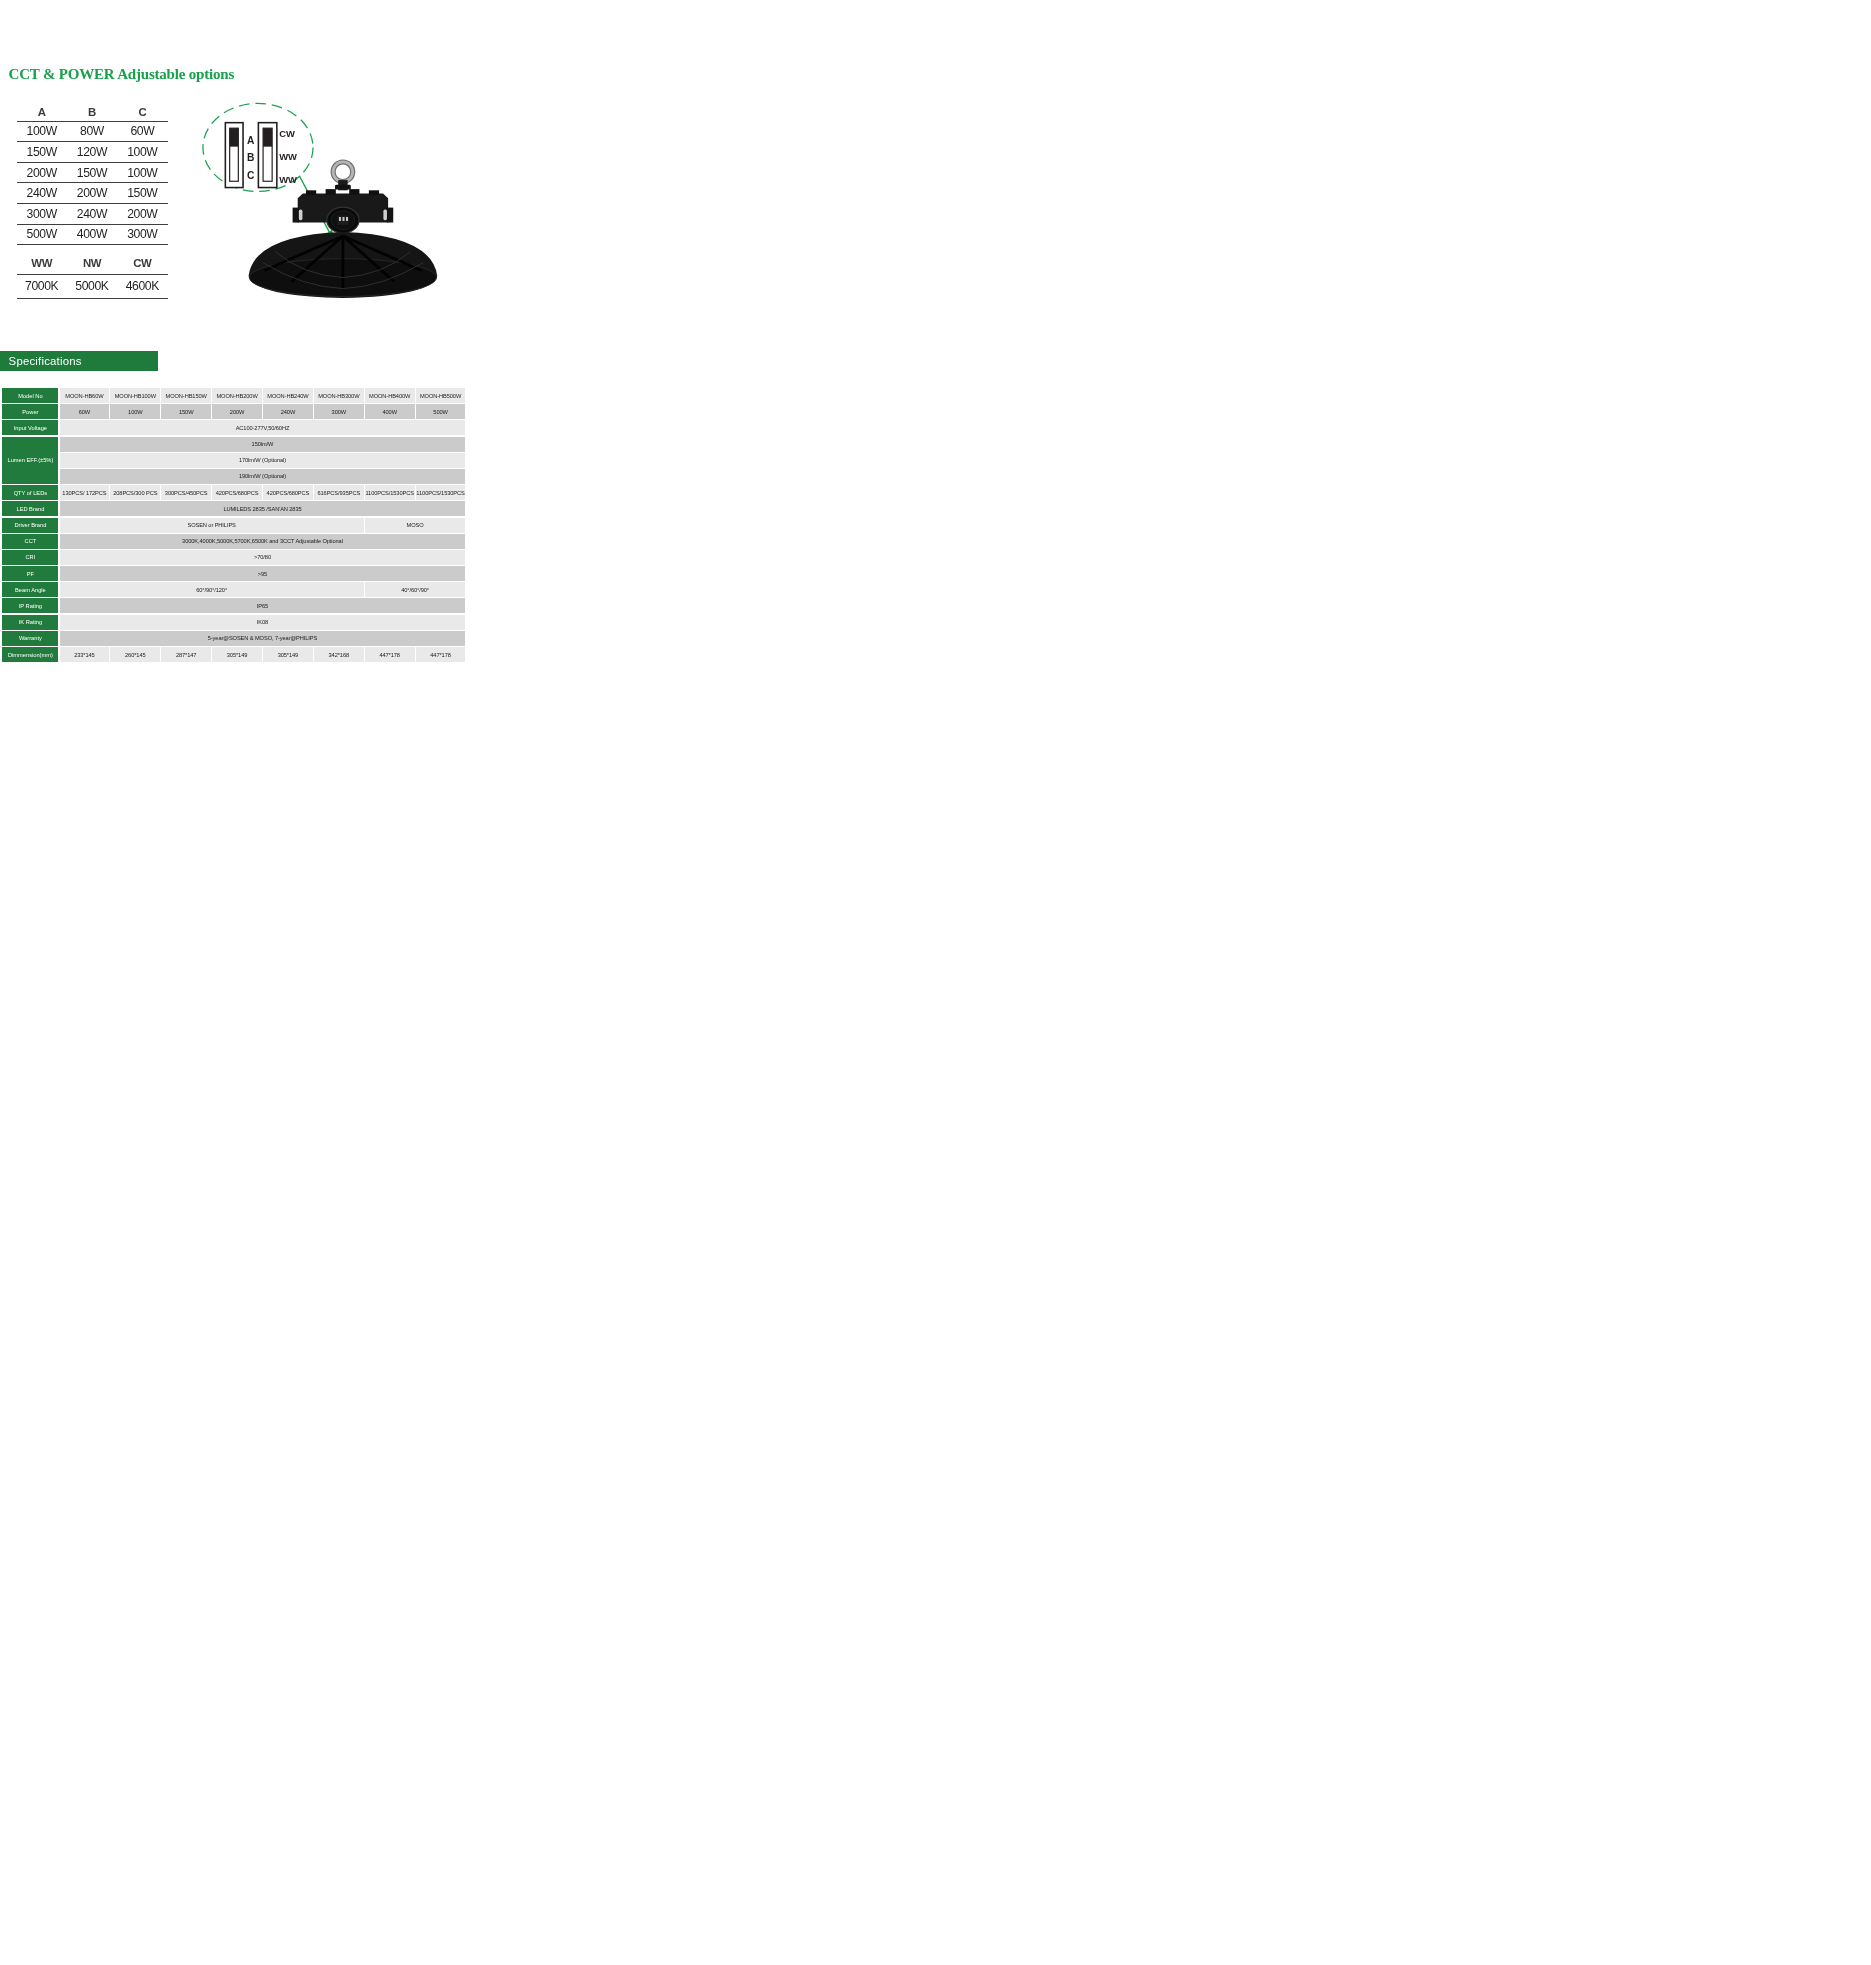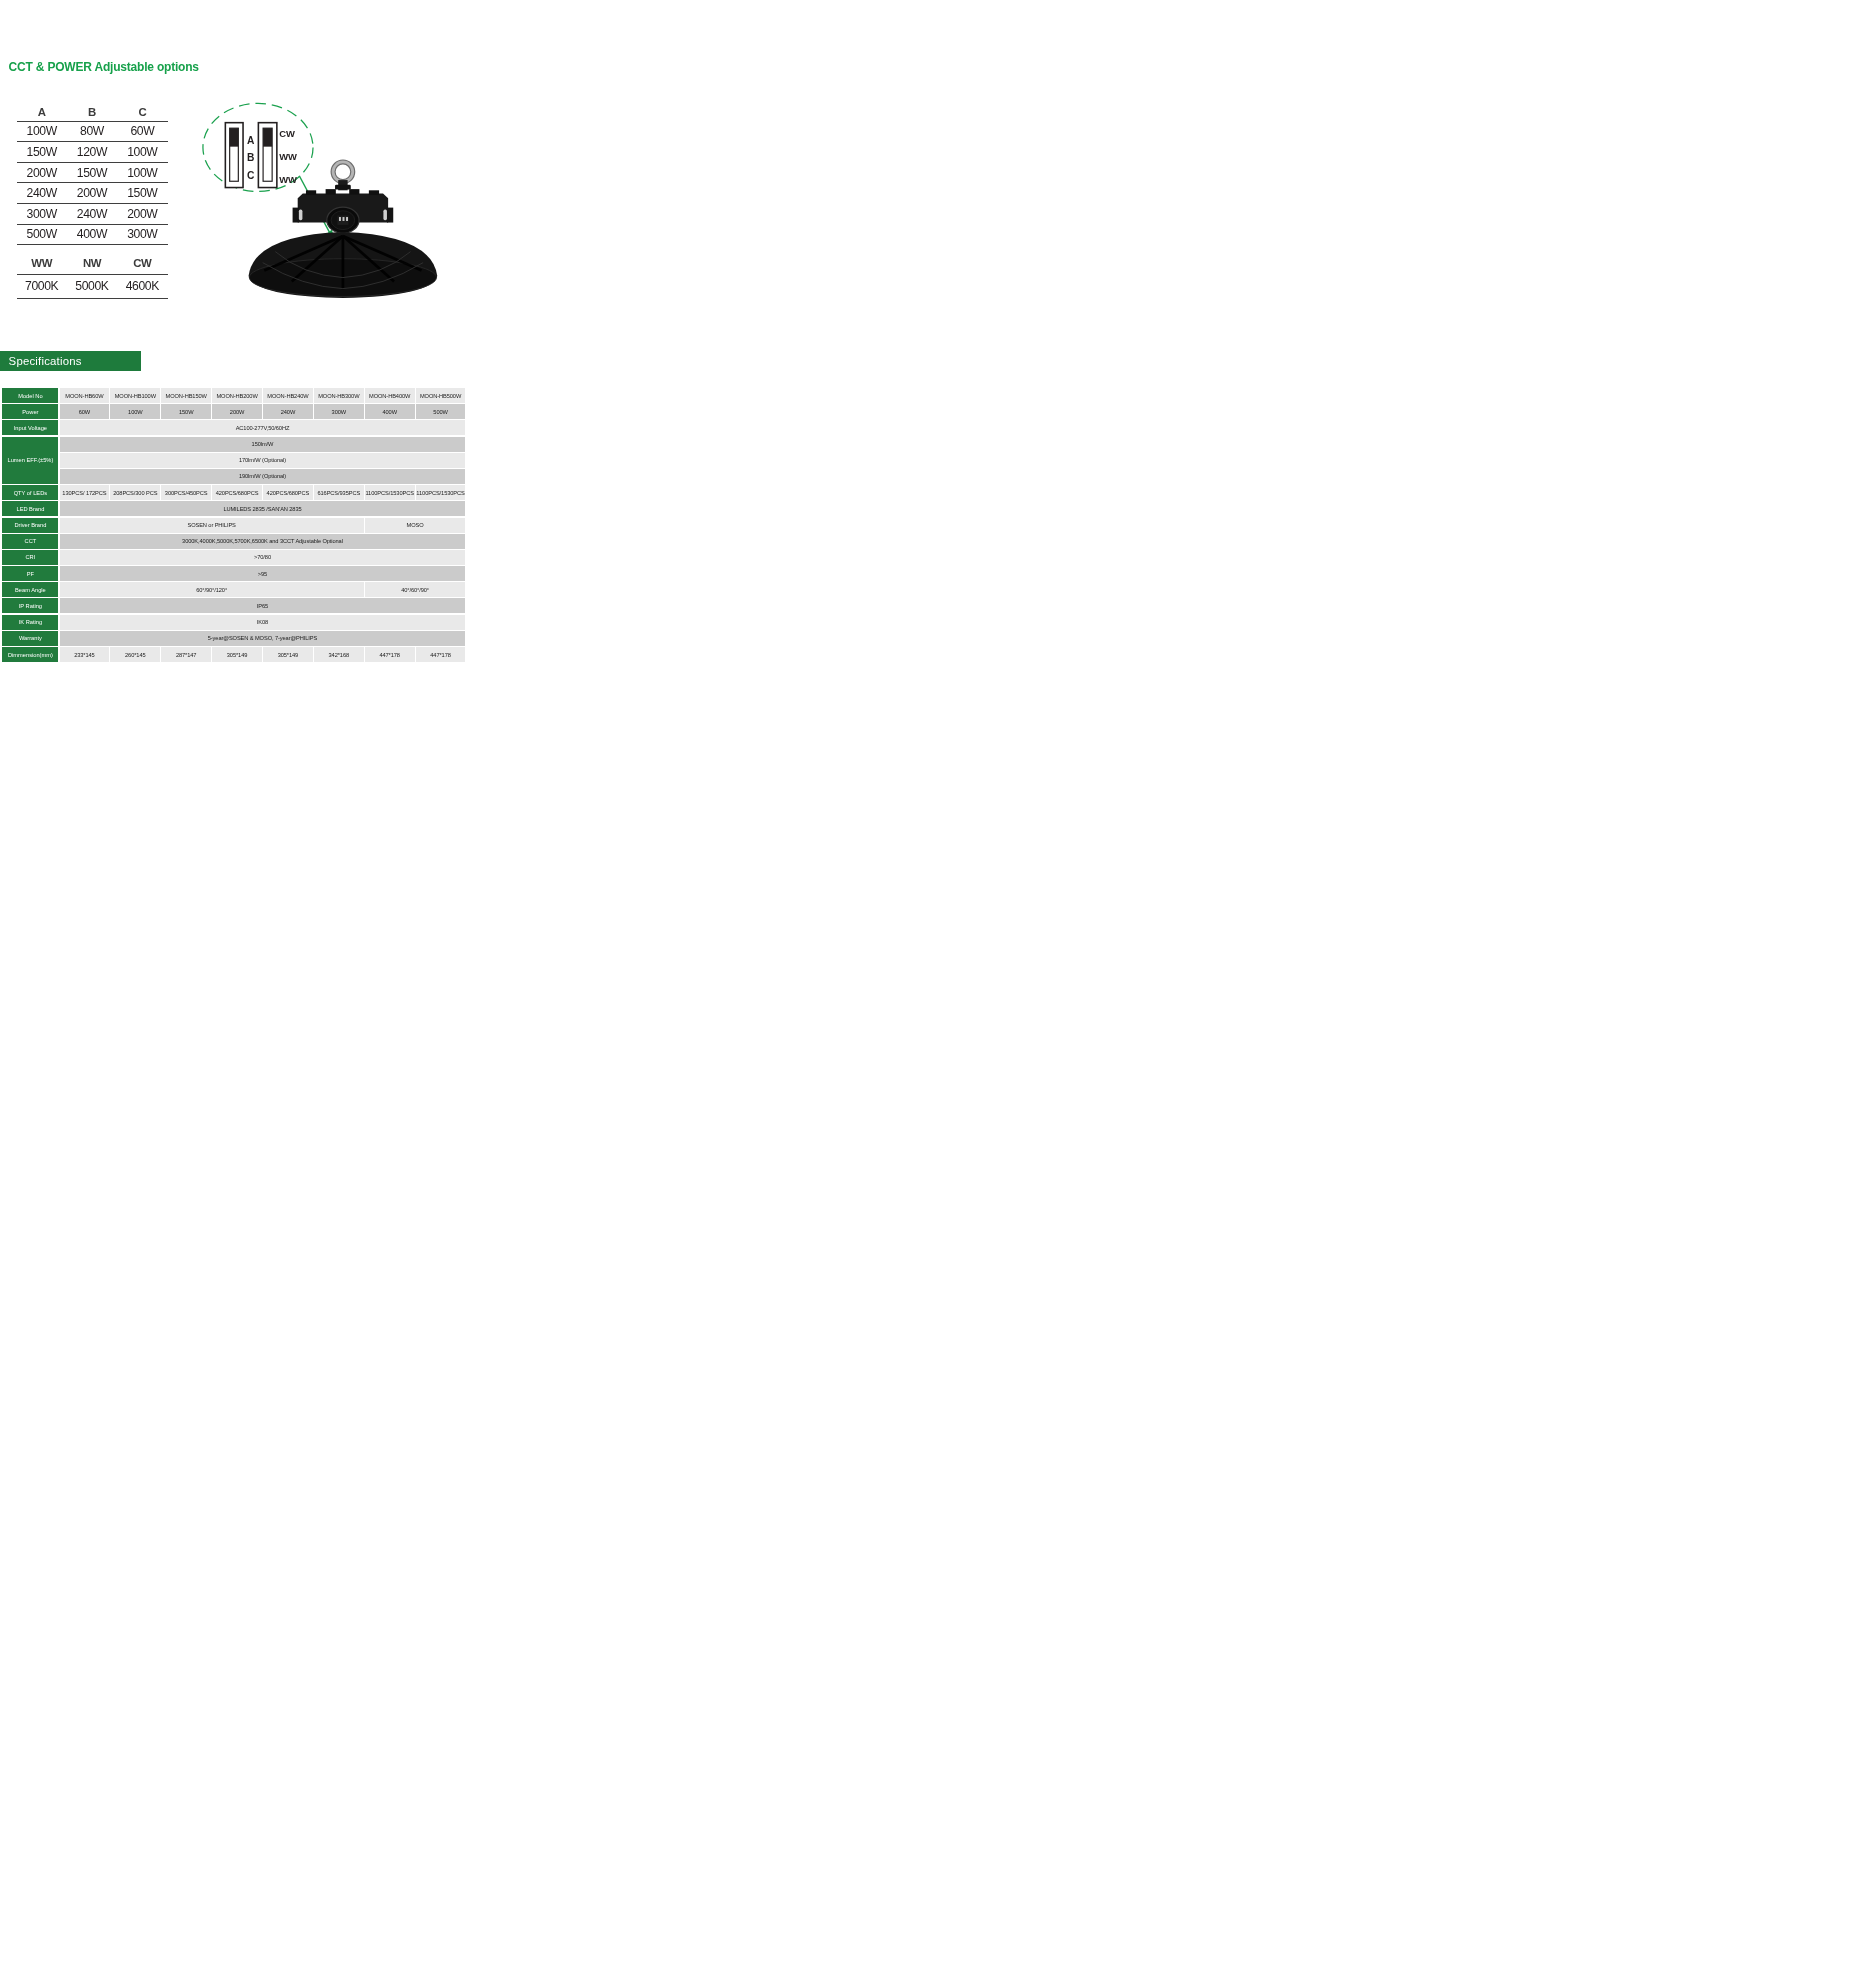--- a/index.html
+++ b/index.html
@@ -1,35 +1,35 @@
 <!DOCTYPE html>
 <html style="font-size:6.3px"><head>
 <meta charset="utf-8">
 <style>
   html,body{margin:0;padding:0;background:#fff;}
   #page{position:relative;width:468px;height:662px;background:#fff;overflow:hidden;
         font-family:"Liberation Sans",sans-serif;}
   
-  #title{position:absolute;left:8.6px;top:60px;font-size:12px;font-weight:bold;
-         letter-spacing:-0.2px;}
+  #title{position:absolute;left:8.6px;top:66px;font-size:15px;font-weight:bold;
+         letter-spacing:-0.2px;font-family:Liberation Serif, serif;}
   
   #ptable{position:absolute;left:16.5px;top:103px;width:151px;font-size:12.2px;color:#231f20;
           letter-spacing:-0.4px;}
   .prow3{display:flex;text-align:center;}
   .prow3 > div{flex:1;padding:2.8px 0;}
   .phead{font-weight:bold;color:#3c3c3c;font-size:11.4px;}
   #abc-rows .prow3{border-top:0.8px solid #3f3f3f;}
   #abc-rows{border-bottom:0.8px solid #3f3f3f;}
   #cct-block{margin-top:9.4px;}
   #cct-head{padding-bottom:1.6px;}
   #cct-rows .prow3{border-top:0.8px solid #3f3f3f;border-bottom:0.8px solid #3f3f3f;padding:1.6px 0;}
   
   #hero{position:absolute;left:0;top:0;width:468px;height:346px;pointer-events:none;}
   
-  #banner{position:absolute;left:0;top:351px;width:141px;height:20.4px;color:#fff;
+  #banner{position:absolute;left:0;top:351px;width:158px;height:20.4px;color:#fff;
           display:flex;align-items:center;padding-left:8.6px;box-sizing:border-box;
           font-size:11.4px;font-weight:normal;letter-spacing:0.2px;}
   
   #spec-grid{position:absolute;left:2.4px;top:388px;width:463px;display:grid;
              grid-template-columns:56px repeat(8,1fr);grid-auto-rows:15px;gap:1.2px;}
   .cell{display:flex;align-items:center;justify-content:center;text-align:center;
         font-size:5.7px;color:#1c1c1c;letter-spacing:-0.1px;line-height:1.05;}
   .lab{grid-column:1;color:#fff;letter-spacing:0;}
   .r3{grid-row:span 3;}
   .span8{grid-column:2/10;}

